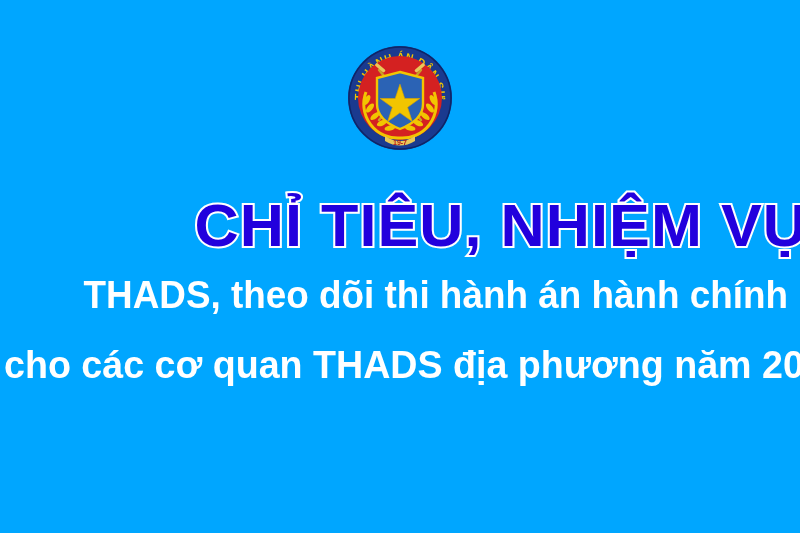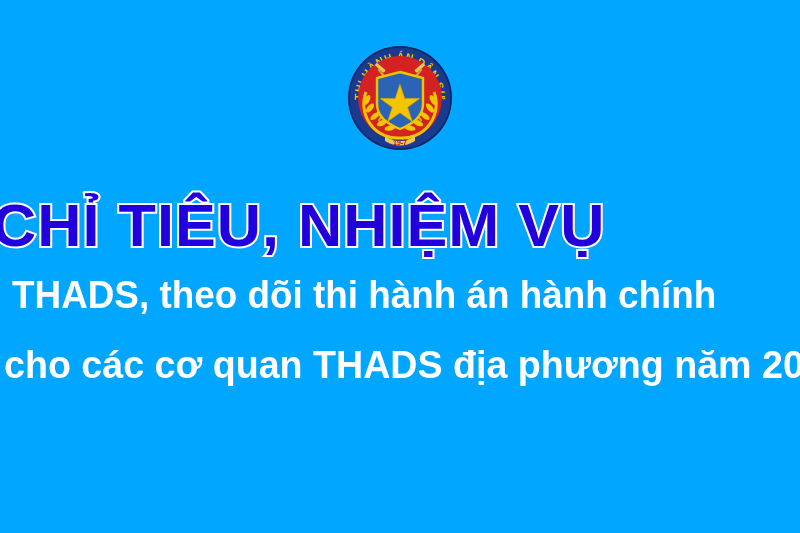--- a/index.html
+++ b/index.html
@@ -40,21 +40,21 @@
     width: 108px;
     height: 108px;
   }
 
   
   .text-block {
     position: absolute;
     left: 0;
     right: 0;
     top: 196px;
-    text-align: left;
+    text-align: right;
   }
 
   .headline {
     margin: 0;
     font-family: "Liberation Sans", sans-serif;
     font-weight: bold;
     font-size: 60px;
     line-height: 1.0;
     letter-spacing: 1px;
     color: #2200DD;

